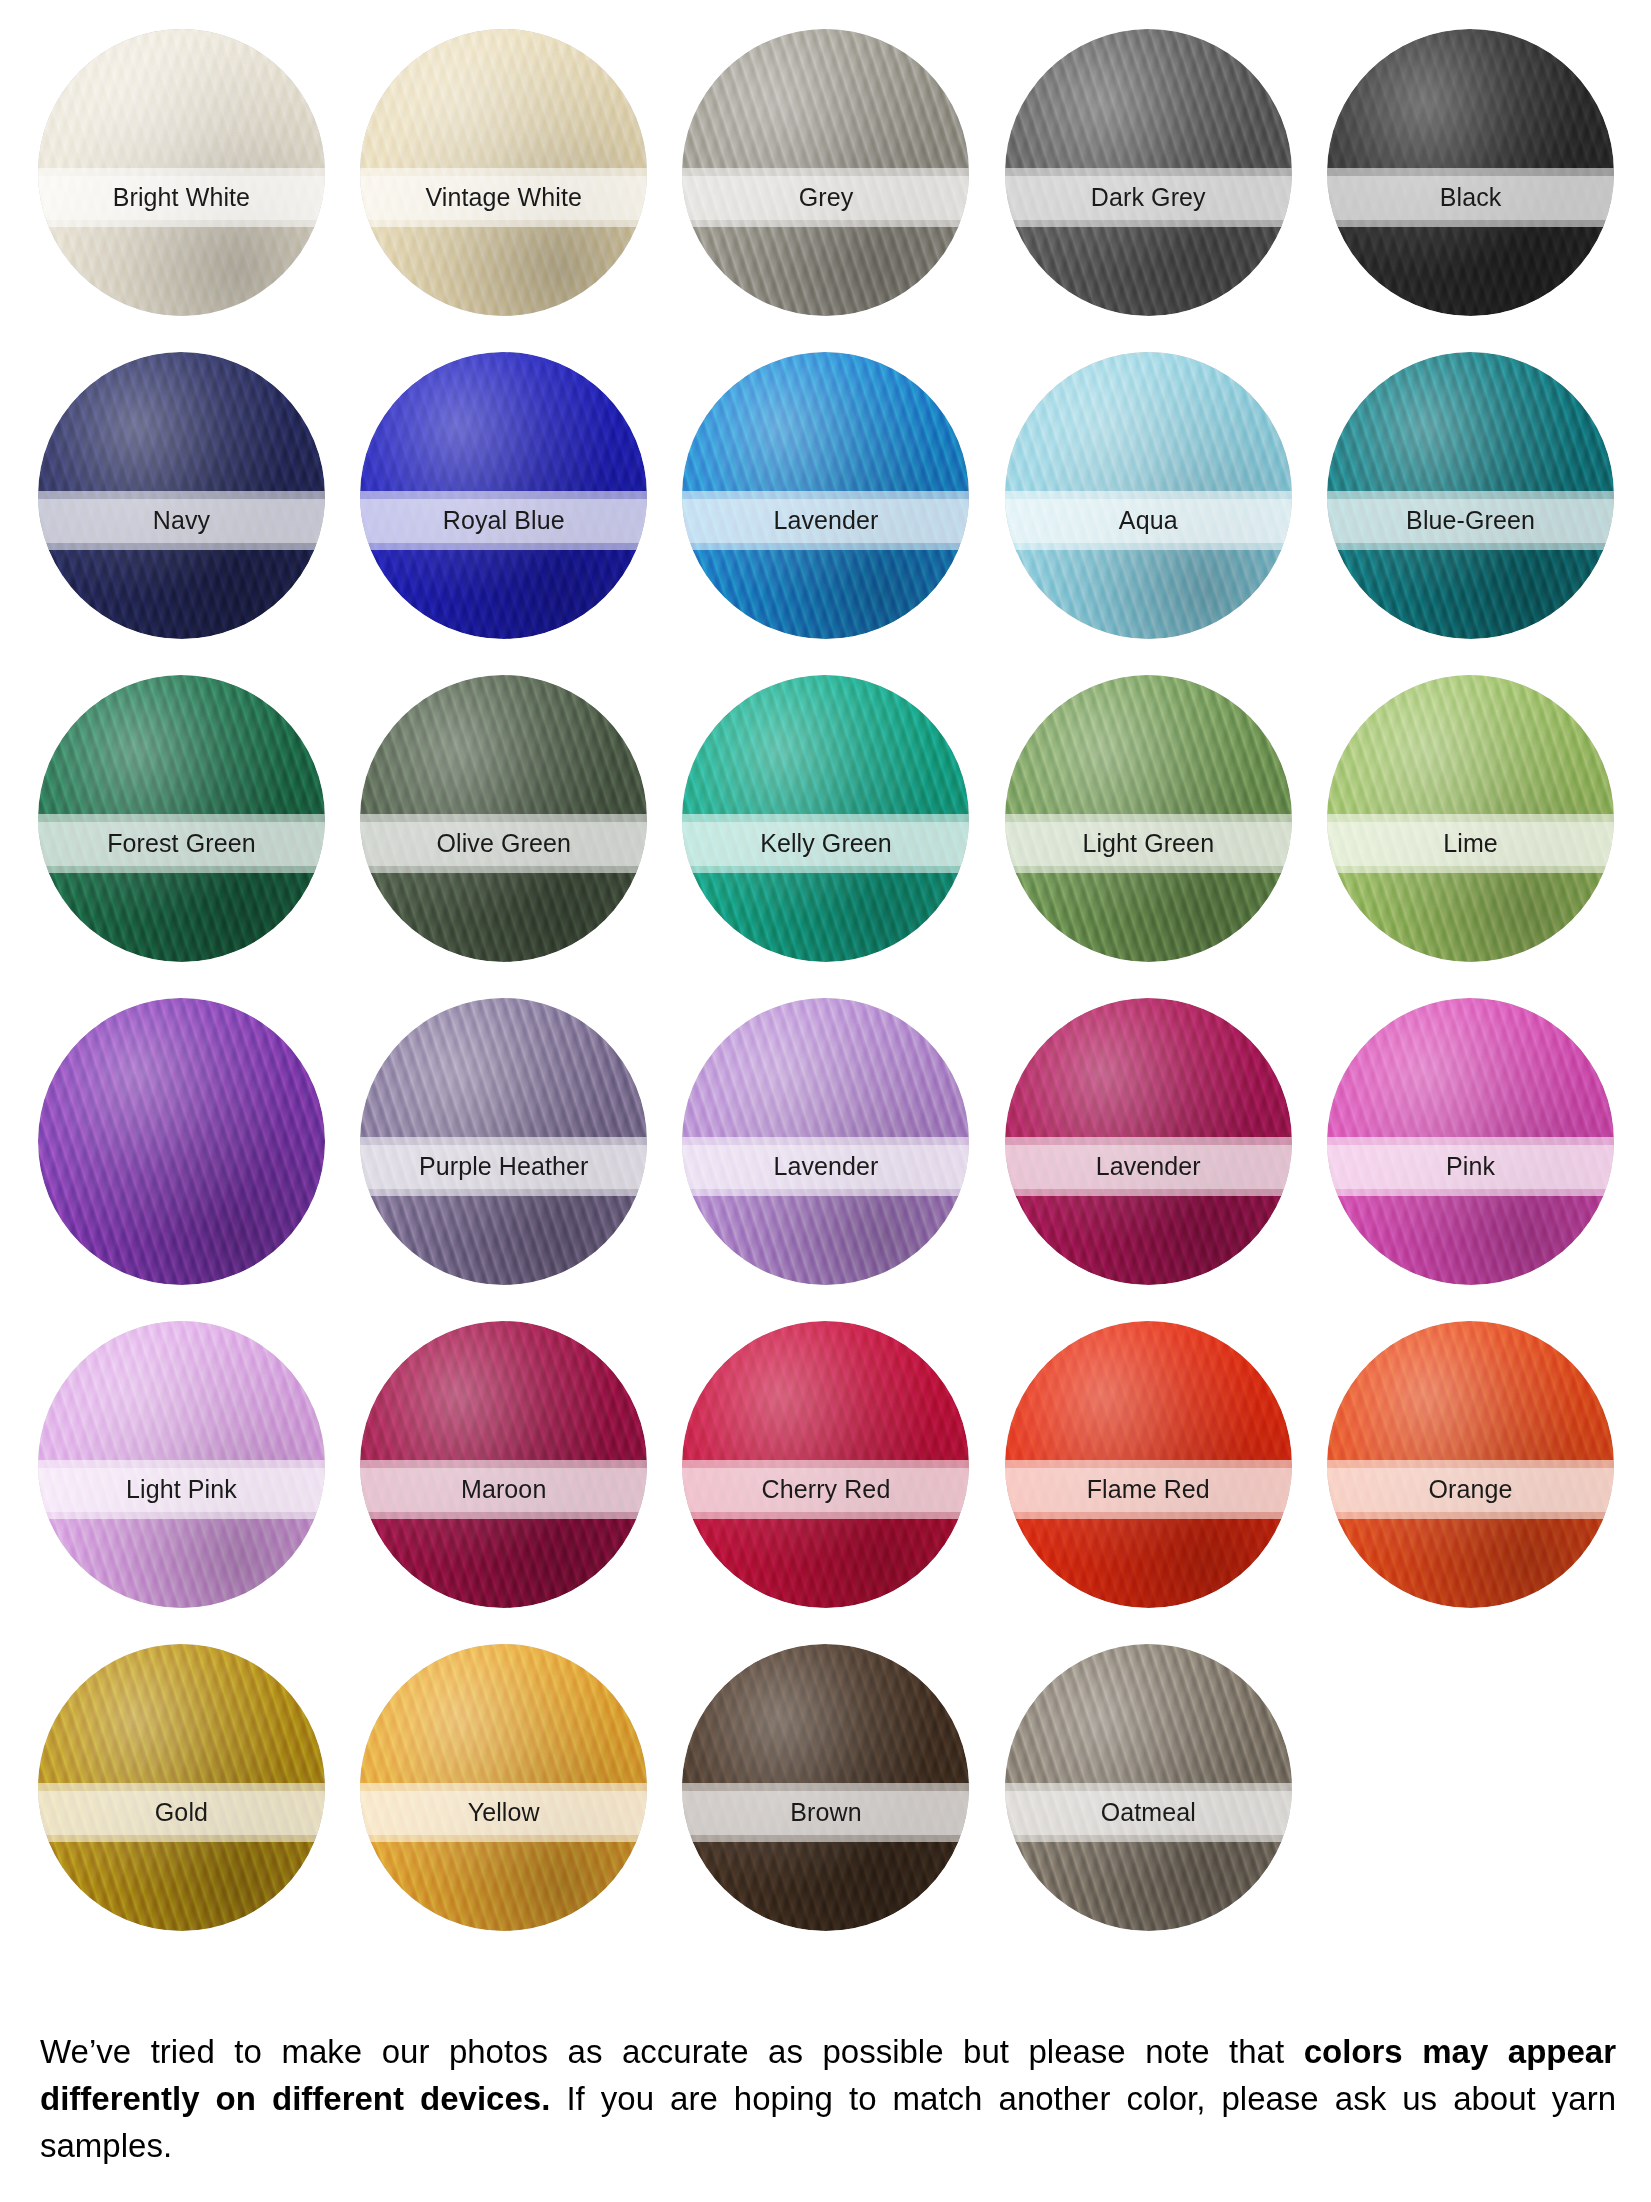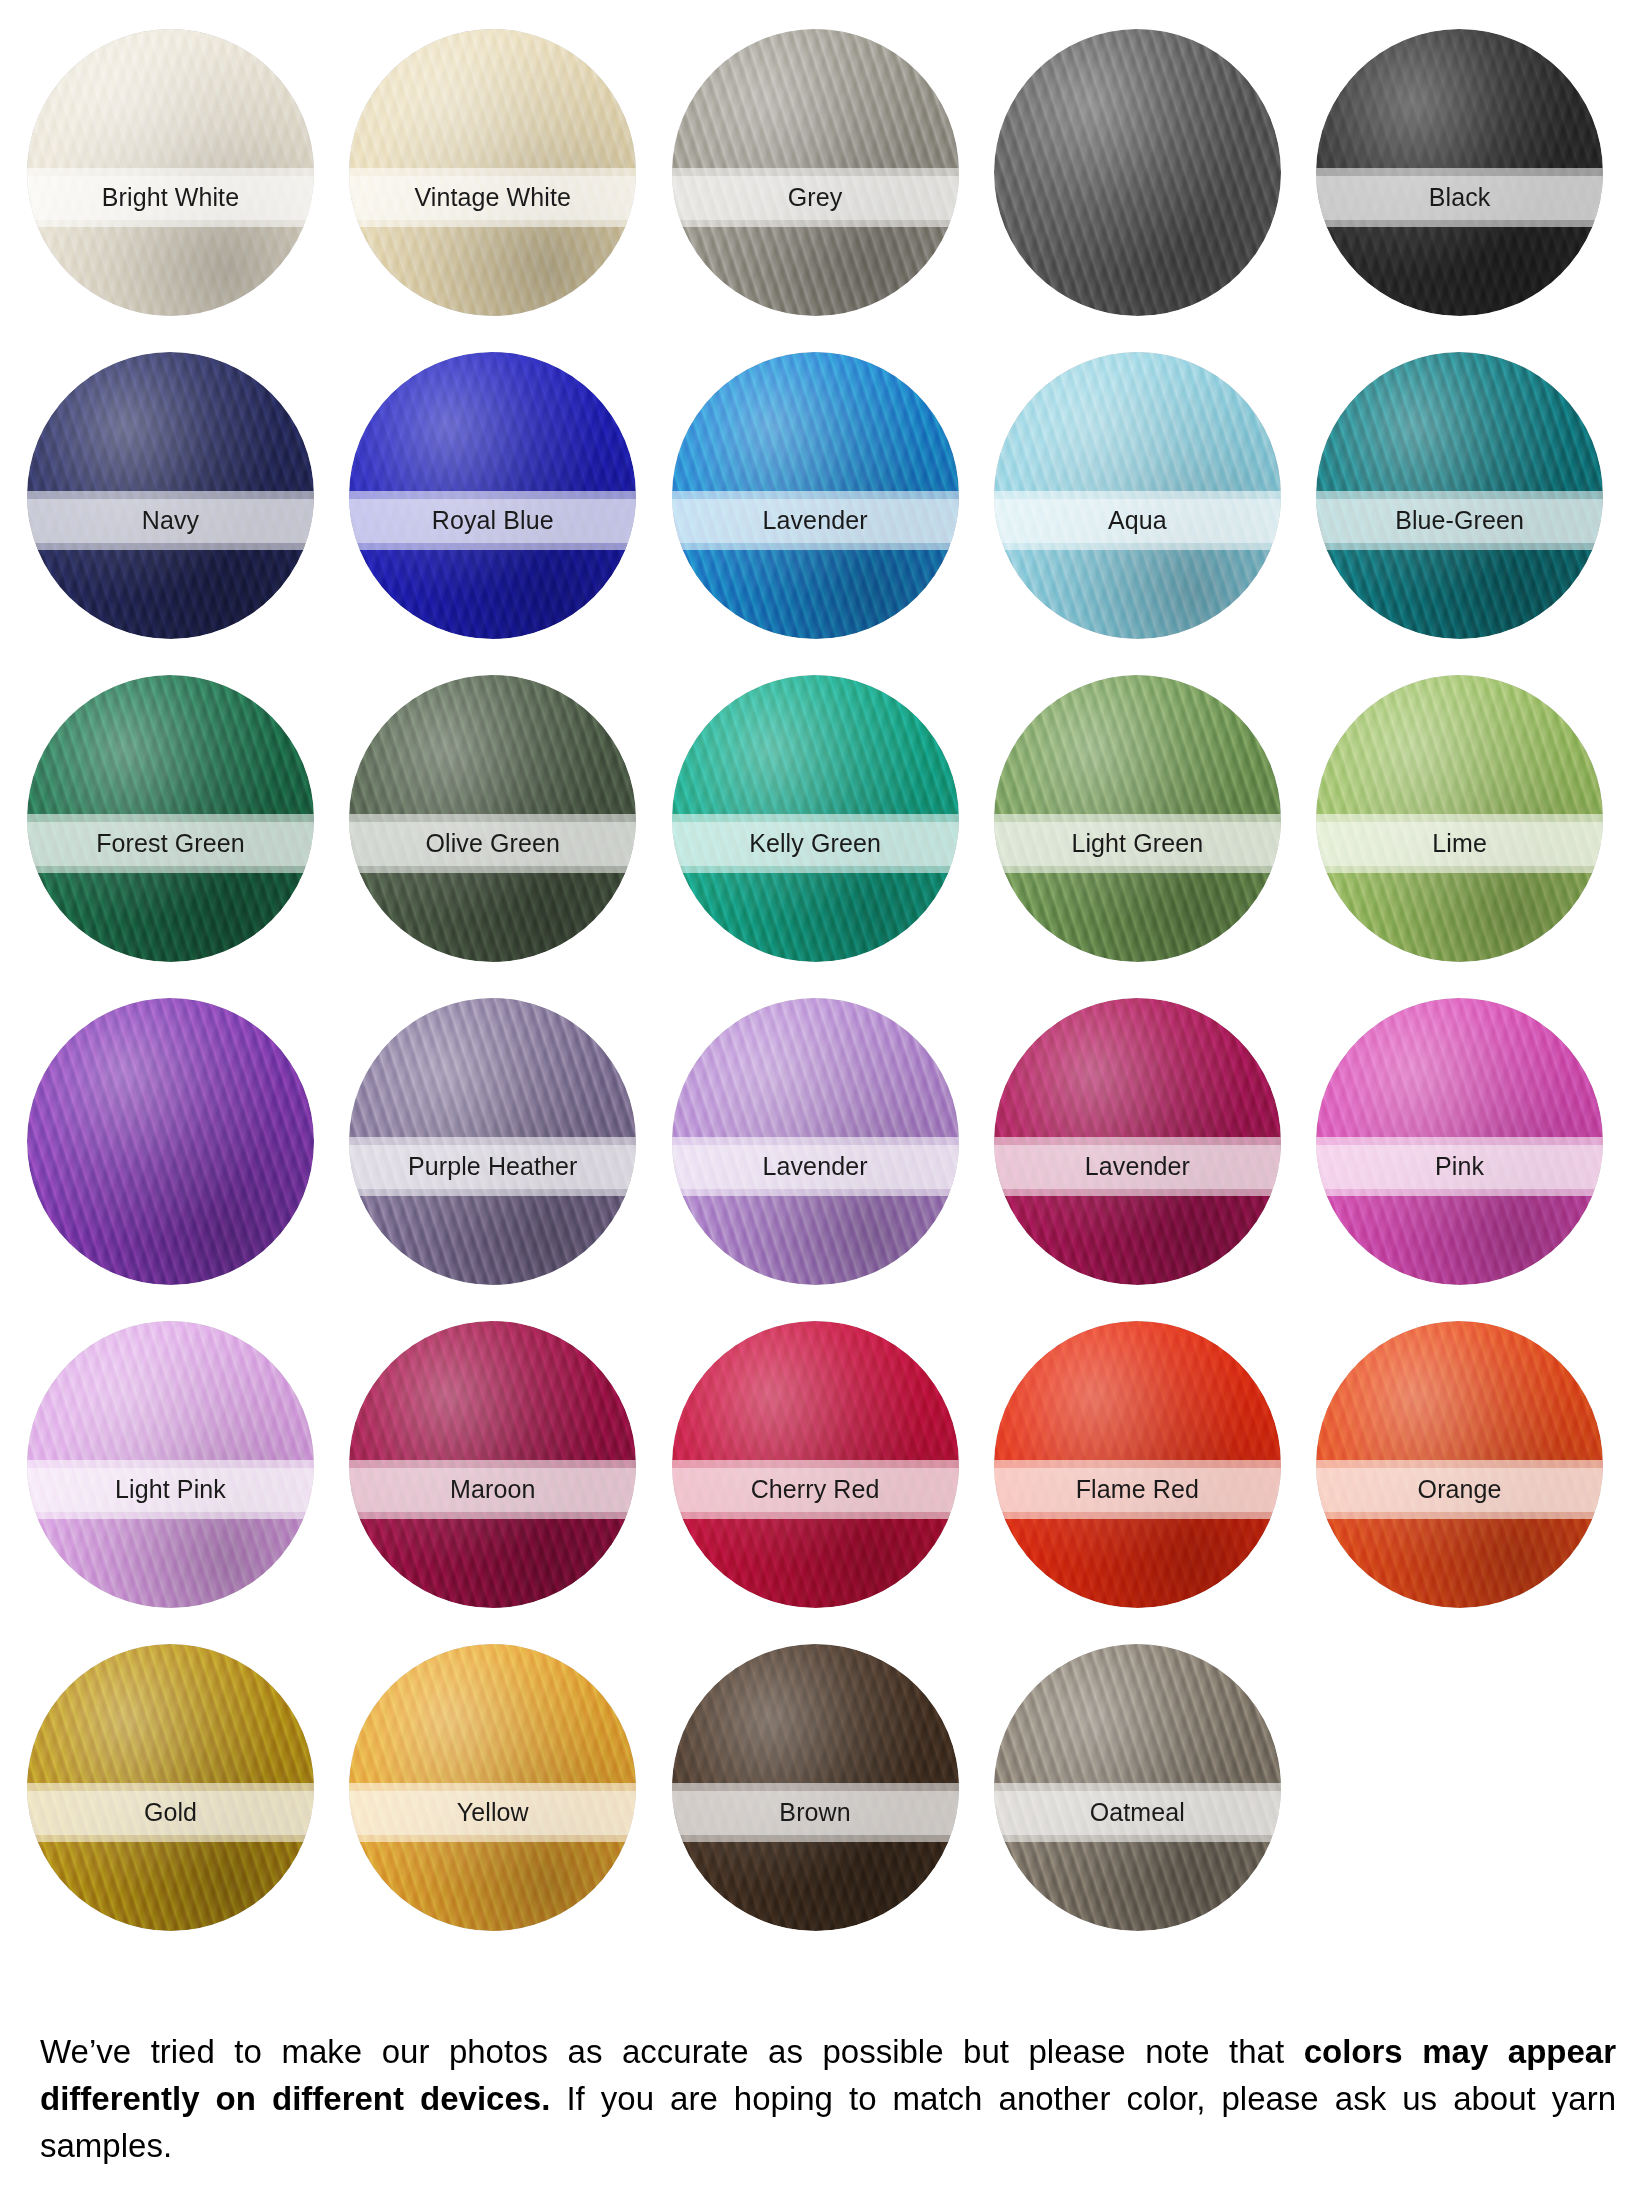--- a/index.html
+++ b/index.html
@@ -31,21 +31,21 @@
     grid-template-rows: repeat(6, 323px);
     column-gap: 13.4px;
     row-gap: 0px;
     width: 1598px;
   }
 
   .swatch-cell {
     position: relative;
     display: flex;
     align-items: flex-start;
-    justify-content: flex-start;
+    justify-content: center;
   }
 
   .swatch {
     position: relative;
     width: 287px;
     height: 287px;
     border-radius: 50%;
     overflow: hidden;
     background: #cccccc;
   }
@@ -196,20 +196,24 @@
             <span class="swatch-label">Grey</span>
           </div>
         </div>
       </div>
       <div class="swatch-cell">
         <div class="swatch">
           <div class="swatch-fill" style="background: linear-gradient(150deg, rgb(99, 99, 99) 0%, rgb(78, 78, 78) 100%);"></div>
           <div class="swatch-texture"></div>
           <div class="swatch-texture2"></div>
           <div class="swatch-shade"></div>
+          <div class="label-band">
+            <div class="label-band-inner"></div>
+            <span class="swatch-label">Dark Grey</span>
+          </div>
         </div>
       </div>
       <div class="swatch-cell">
         <div class="swatch">
           <div class="swatch-fill" style="background: linear-gradient(150deg, rgb(51, 51, 51) 0%, rgb(31, 31, 31) 100%);"></div>
           <div class="swatch-texture"></div>
           <div class="swatch-texture2"></div>
           <div class="swatch-shade"></div>
           <div class="label-band">
             <div class="label-band-inner"></div>

